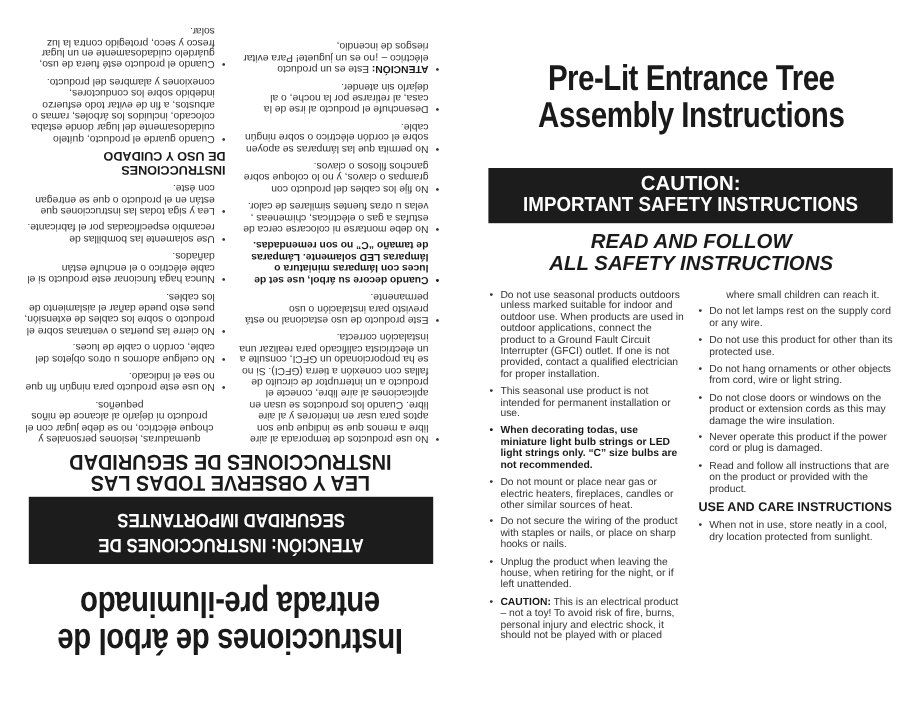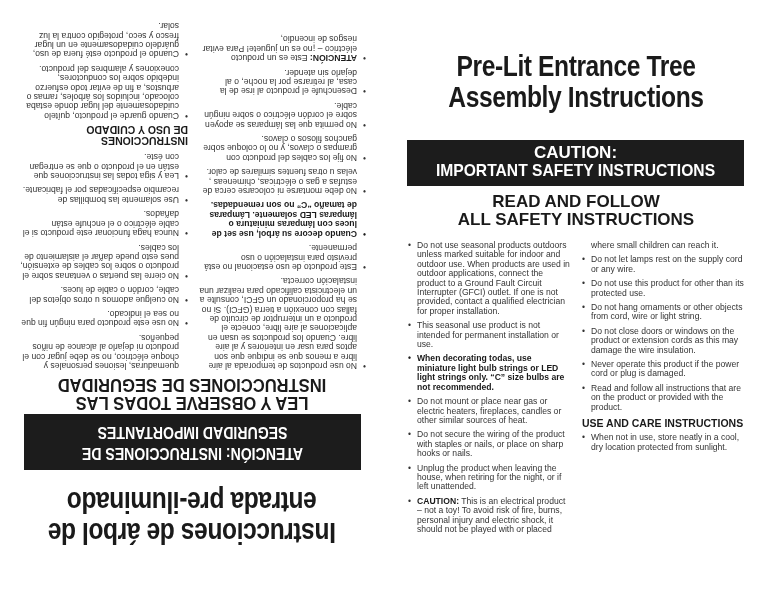--- a/index.html
+++ b/index.html
@@ -11,31 +11,31 @@
   .en .title { top:50px; font-size:30px; line-height:31px; }
   .es .title { top:44px; font-size:30px; line-height:31px; }
   .caution-box { position:absolute; left:23px; width:337px; background:#1c1c1c; color:#fff; text-align:center; font-weight:bold; }
   .en .caution-box { top:140px; height:46px; }
   .es .caution-box { top:123px; height:56px; }
   .caution-box .l1 { display:block; font-size:17px; line-height:17px; padding-top:4px; font-weight:900; }
   .caution-box .l2 { display:block; font-size:17px; line-height:20px; font-weight:bold; transform:scaleX(0.92); }
   .es .caution-box .l1, .es .caution-box .l2 { font-size:16px; line-height:21px; transform:scaleX(0.88); }
   .es .caution-box .l1 { padding-top:6px; }
   .readfollow { position:absolute; left:0; width:384px; text-align:center; font-weight:bold; font-size:17px; line-height:18px; color:#1a1a1a; }
-  .en .readfollow { top:193px; }
+  .en .readfollow { top:193px;font-style:italic; }
   .es .readfollow { top:181px; font-size:18px; line-height:18px; transform:scaleX(0.92); }
   .col { position:absolute; font-size:8.6px; line-height:9.4px; color:#333; }
   .en .col1 { left:24px; top:241px; width:162px; }
   .en .col2 { left:198px; top:241px; width:165px; }
   .es .col1 { left:18px; top:223px; width:168px; }
   .es .col2 { left:196px; top:223px; width:168px; }
   .col ul { list-style:none; margin:0; padding:0; }
   .col li { position:relative; padding-left:9px; margin-bottom:5px; }
   .col li::before { content:"•"; position:absolute; left:0; top:0; }
-  .col li.cont { padding-left:9px; }
+  .col li.cont { padding-left:9px;text-align:center; }
   .col li.cont::before { content:""; }
   .col li.strong { font-weight:bold; color:#1a1a1a; }
   .col .lbl { font-weight:bold; color:#1a1a1a; }
   .col h3 { margin:6px 0 4px 0; font-size:10.5px; line-height:11px; font-weight:bold; color:#1a1a1a; }
 </style>
 </head>
 <body>
 
 <div class="page es">
   <div class="title">

